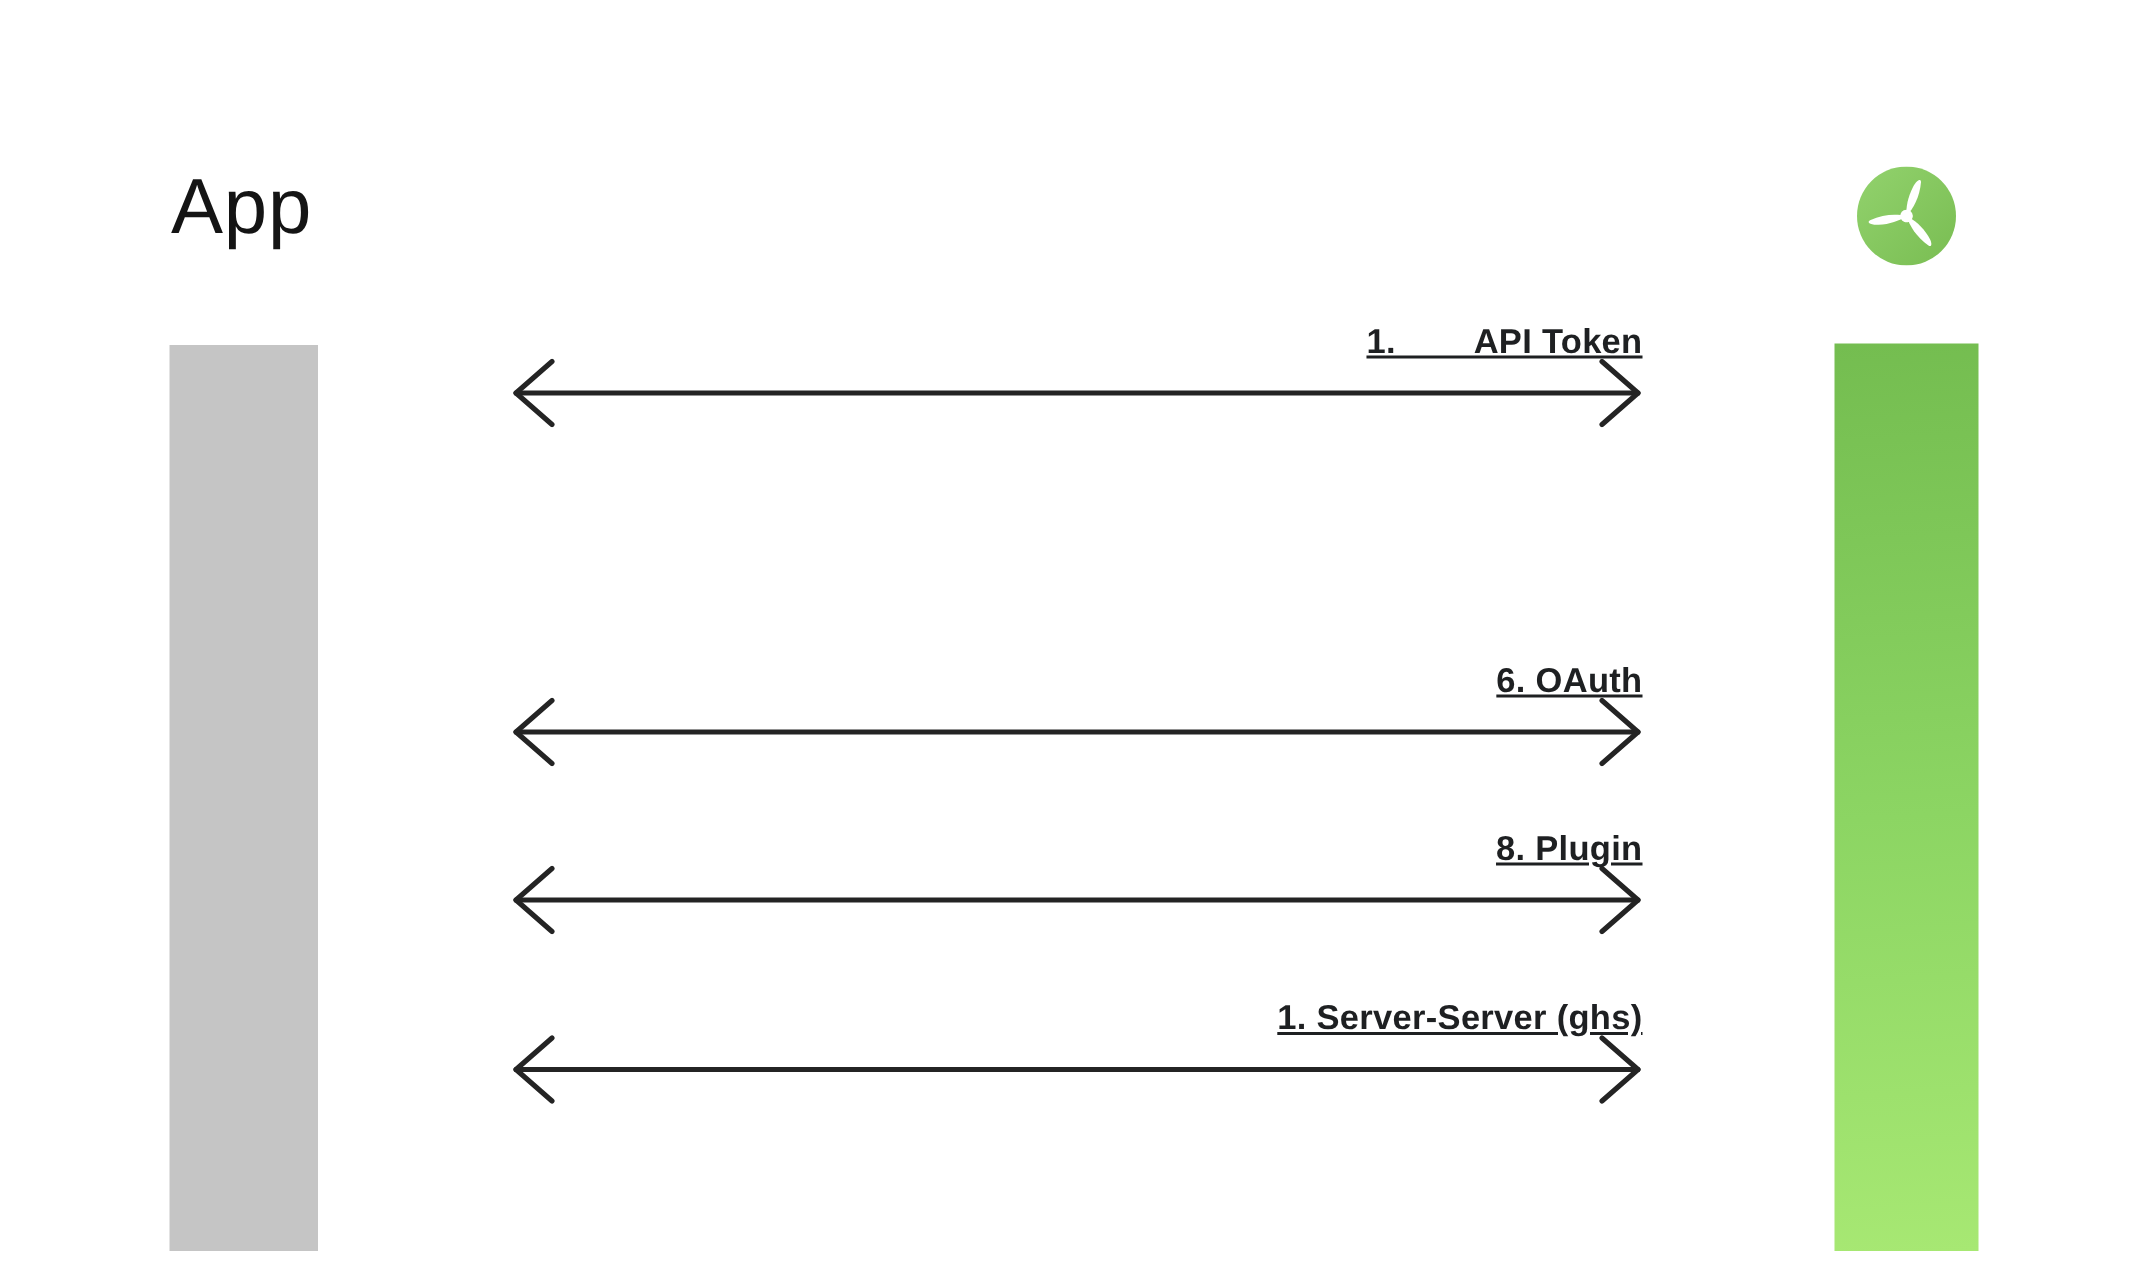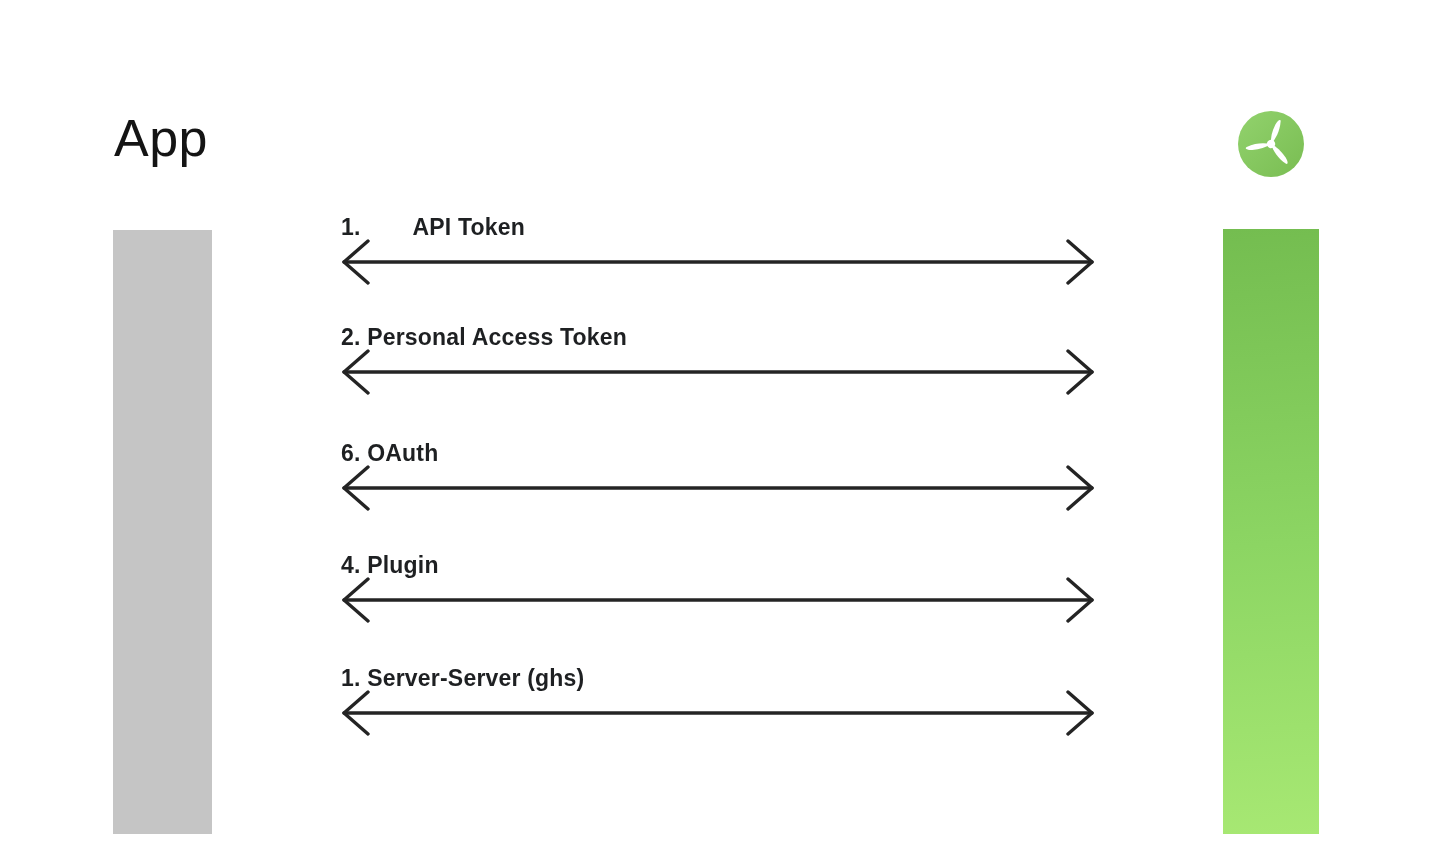--- a/index.html
+++ b/index.html
@@ -52,26 +52,27 @@
     position: absolute;
     left: 341px;
     width: 754px;
     height: 46px;
   }
   .arrow-row .arrow-label {
     position: absolute;
     left: 0;
     right: 0;
     bottom: 44px;
-    text-align: left;
+    text-align: right;
     font-size: 23px;
     font-weight: 700;
     color: #1e2022;
     letter-spacing: 0.2px;
     white-space: pre;
+    text-decoration: underline;
   }
   .arrow-row svg { display: block; }
   .arrow-stroke {
     stroke: #242424;
     stroke-width: 3.4;
     fill: none;
     stroke-linecap: round;
     stroke-linejoin: round;
   }
 </style>
@@ -106,40 +107,32 @@
 
   <div class="arrow-row" style="top:239px">
     <div class="arrow-label">1.        API Token</div>
     <svg width="754" height="46" viewBox="0 0 754 46">
       <path class="arrow-stroke" d="M3 23 L751 23"></path>
       <path class="arrow-stroke" d="M27 2 L3 23 L27 44"></path>
       <path class="arrow-stroke" d="M727 2 L751 23 L727 44"></path>
     </svg>
   </div>
 
-  <div class="arrow-row" style="top:349px">
-    <div class="arrow-label">2. Personal Access Token</div>
-    <svg width="754" height="46" viewBox="0 0 754 46">
-      <path class="arrow-stroke" d="M3 23 L751 23"></path>
-      <path class="arrow-stroke" d="M27 2 L3 23 L27 44"></path>
-      <path class="arrow-stroke" d="M727 2 L751 23 L727 44"></path>
-    </svg>
-  </div>
 
   <div class="arrow-row" style="top:465px">
     <div class="arrow-label">6. OAuth</div>
     <svg width="754" height="46" viewBox="0 0 754 46">
       <path class="arrow-stroke" d="M3 23 L751 23"></path>
       <path class="arrow-stroke" d="M27 2 L3 23 L27 44"></path>
       <path class="arrow-stroke" d="M727 2 L751 23 L727 44"></path>
     </svg>
   </div>
 
   <div class="arrow-row" style="top:577px">
-    <div class="arrow-label">4. Plugin</div>
+    <div class="arrow-label">8. Plugin</div>
     <svg width="754" height="46" viewBox="0 0 754 46">
       <path class="arrow-stroke" d="M3 23 L751 23"></path>
       <path class="arrow-stroke" d="M27 2 L3 23 L27 44"></path>
       <path class="arrow-stroke" d="M727 2 L751 23 L727 44"></path>
     </svg>
   </div>
 
   <div class="arrow-row" style="top:690px">
     <div class="arrow-label">1. Server-Server (ghs)</div>
     <svg width="754" height="46" viewBox="0 0 754 46">

